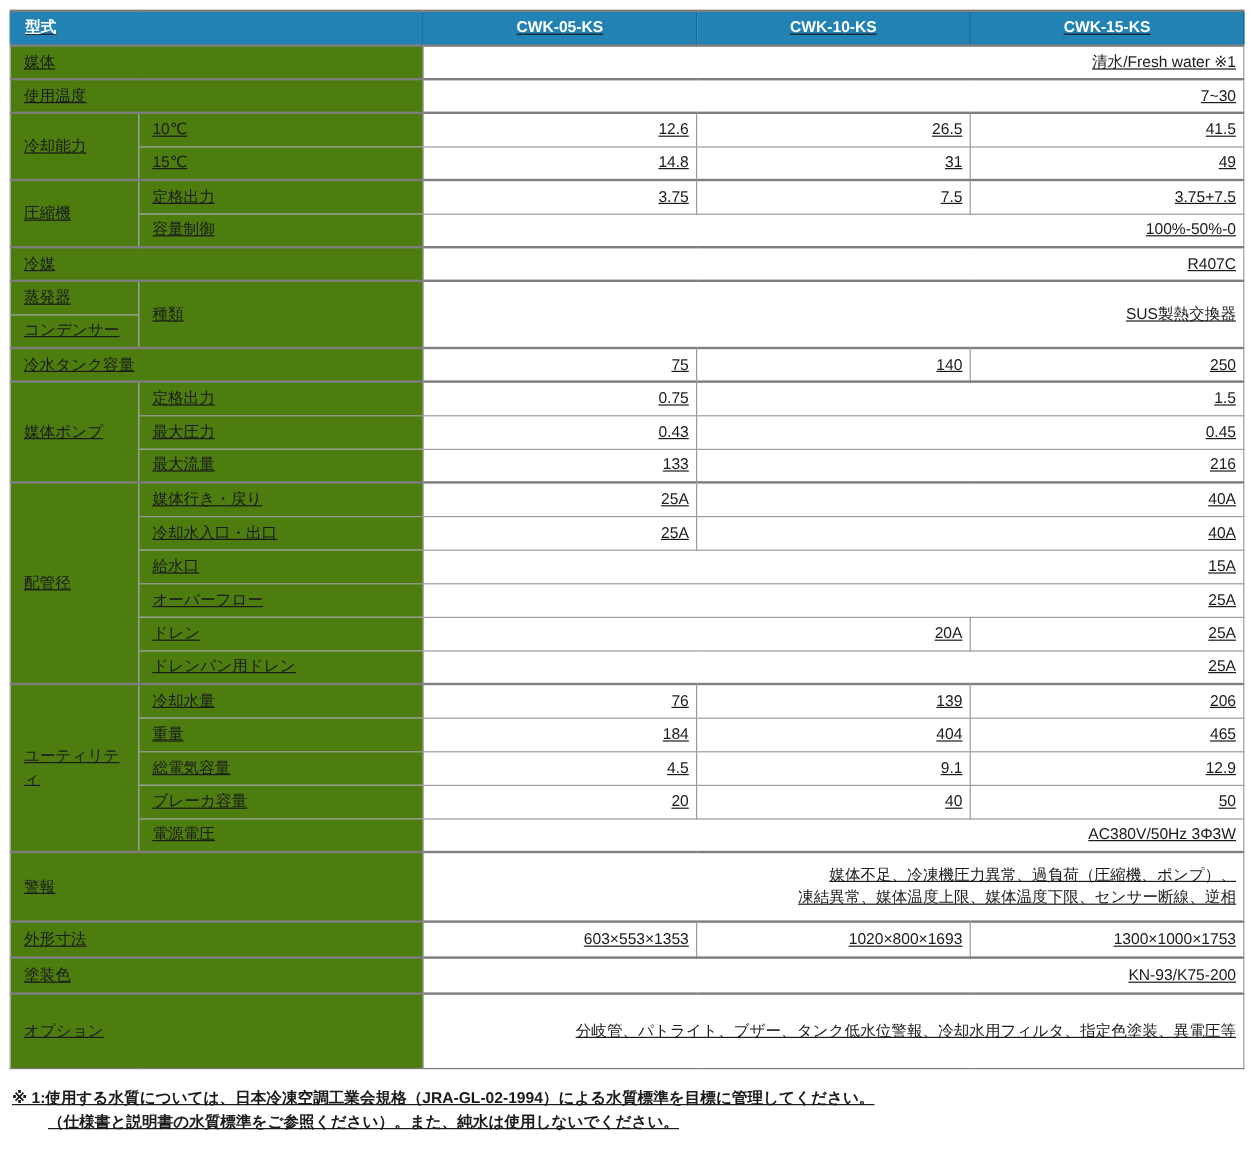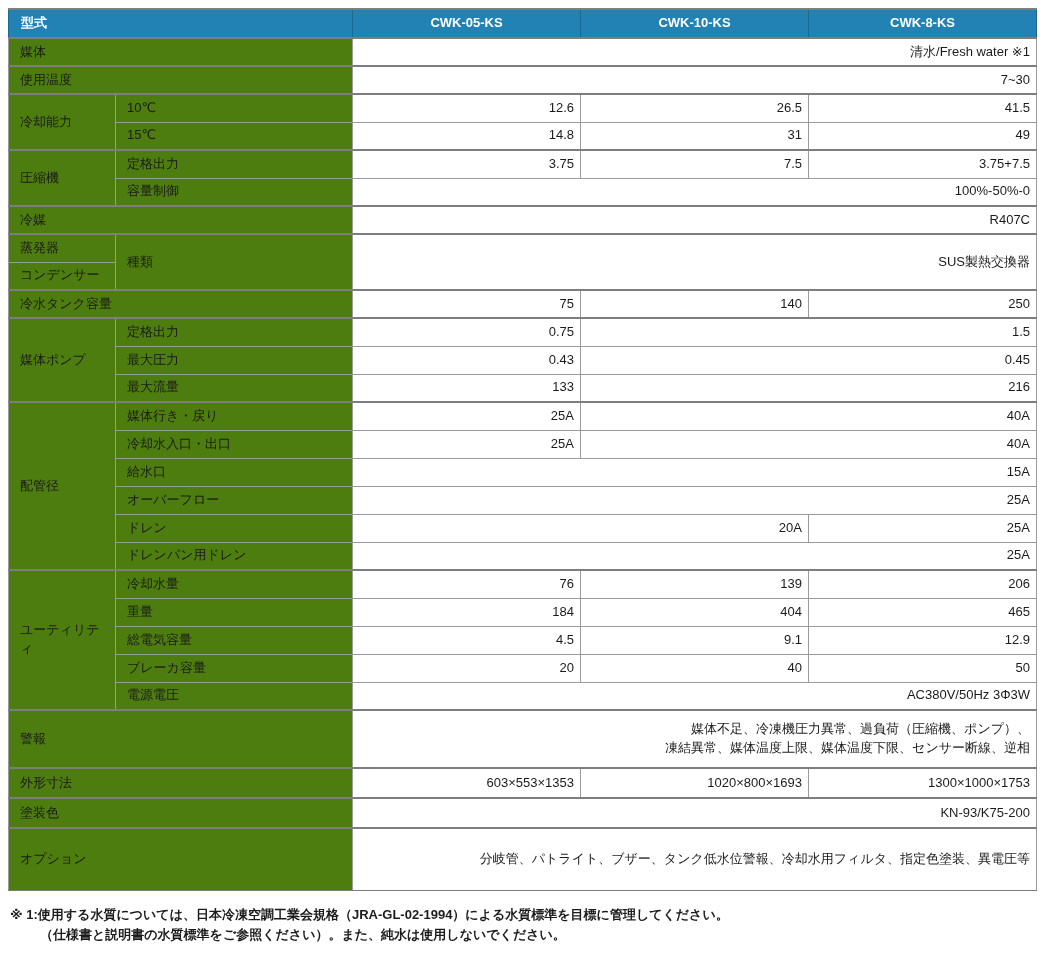--- a/index.html
+++ b/index.html
@@ -8,20 +8,21 @@
     background: #ffffff;
     font-family: "Liberation Sans", "DejaVu Sans", sans-serif;
     color: #1b1b1b;
   }
   .sheet {
     width: 1044px;
     height: 971px;
     box-sizing: border-box;
     padding: 8px 8px 0 8px;
     background: #ffffff;
+    text-decoration: underline;
   }
   table.spec {
     width: 1028px;
     border-collapse: collapse;
     table-layout: fixed;
     border: 1px solid #7a7a7a;
     font-size: 13px;
   }
   col.c0 { width: 107px; }
   col.c1 { width: 237px; }
@@ -79,21 +80,21 @@
         <col class="c1">
         <col class="c2">
         <col class="c3">
         <col class="c4">
     </colgroup>
     <tbody>
         <tr class="group">
           <th class="h al-left" colspan="2">型式</th>
           <th class="h">CWK-05-KS</th>
           <th class="h">CWK-10-KS</th>
-          <th class="h">CWK-8-KS</th>
+          <th class="h">CWK-15-KS</th>
         </tr>
         <tr class="group">
           <td class="l" colspan="2">媒体</td>
           <td class="v" colspan="3">清水/Fresh water ※1</td>
         </tr>
         <tr class="group">
           <td class="l" colspan="2">使用温度</td>
           <td class="v" colspan="3">7~30</td>
         </tr>
         <tr class="group">

